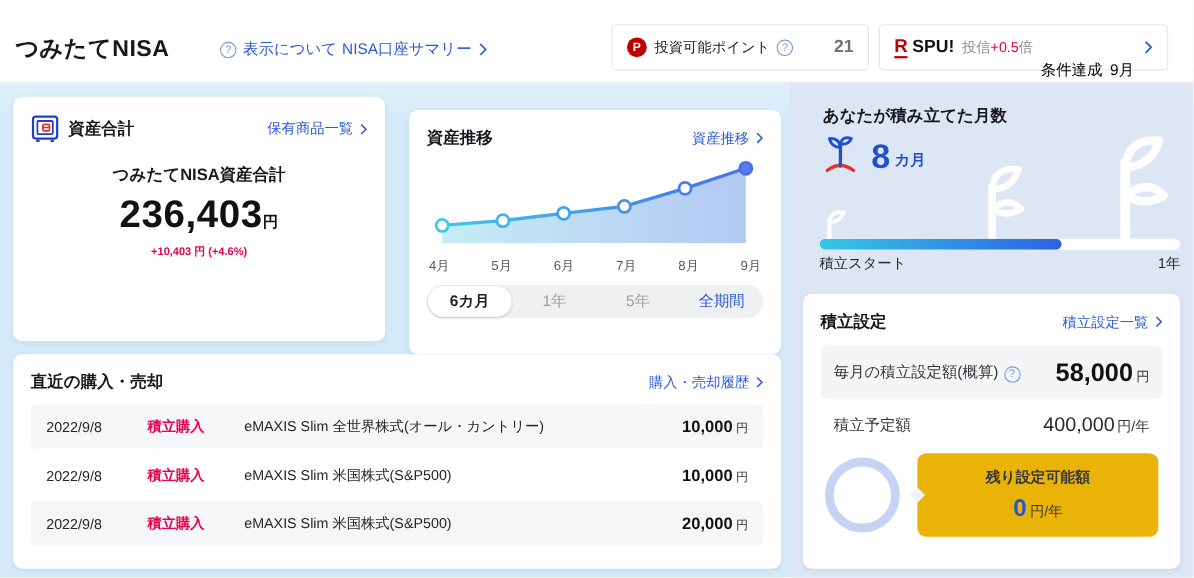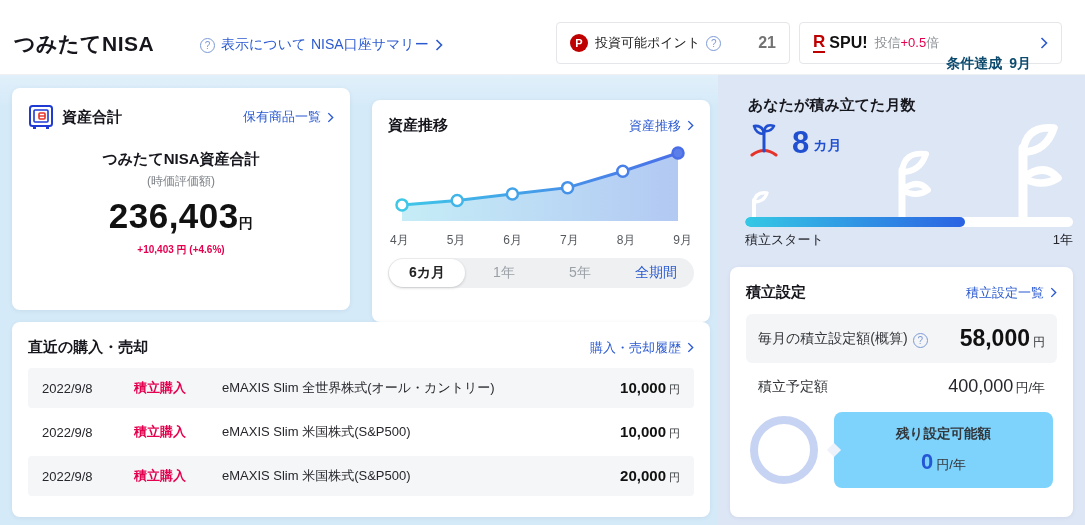--- a/index.html
+++ b/index.html
@@ -19,21 +19,21 @@
   .hbox-points { left:556px; width:234px; }
   .hbox-spu { left:799px; width:263px; }
   .pbadge { width:18px; height:18px; border-radius:50%; background:#bf0000; color:#fff; font-size:11px; font-weight:bold; text-align:center; line-height:18px; flex:none; }
   .points-label { margin-left:7px; font-size:13px; color:#222; }
   .points-q { margin-left:6px; }
   .points-value { margin-left:auto; font-size:16px; font-weight:bold; color:#737373; }
   .r-logo { color:#bf0000; font-weight:bold; font-size:17px; line-height:1; border-bottom:2px solid #bf0000; padding-bottom:1px; }
   .spu-name { margin-left:4px; font-size:16px; font-weight:bold; color:#111; }
   .spu-detail { margin-left:7px; font-size:13px; color:#8a8f94; }
   .spu-bonus { color:#e5004f; }
-  .spu-status { margin-left:auto; font-size:14px; font-weight:bold; color:#0c4a6e; display:flex; gap:7px;margin-top:42px; }
+  .spu-status { margin-left:auto; font-size:14px; font-weight:normal; color:#000000; display:flex; gap:7px;margin-top:42px; }
   .spu-chev { margin-left:9px; color:#2b5ad0; }
 
   
   .body-bg { position:absolute; left:0; top:60px; width:1085px; height:465px; background:linear-gradient(180deg,#e7f3fc 0,#d5eaf8 46px,#d5eaf8 100%); }
   .right-bg { position:absolute; left:718px; top:60px; width:367px; height:465px; background:#dde6f5; }
 
   
   .card { position:absolute; background:#fff; border-radius:8px; box-shadow:0 1px 4px rgba(40,70,120,.08); padding:16px; }
   .card-head { display:flex; align-items:center; justify-content:space-between; }
   .card-title-wrap { display:flex; align-items:center; gap:8px; }
@@ -76,21 +76,21 @@
   .card-reserve { left:730px; top:267px; width:343px; height:250px; }
   .reserve-row1 { margin-top:12px; background:#f4f5f7; border-radius:6px; padding:11px 12px; display:flex; align-items:center; justify-content:space-between; }
   .reserve-label { font-size:14px; color:#33363a; display:flex; align-items:flex-end; gap:5px; }
   .reserve-amount { font-size:23px; font-weight:bold; color:#111; }
   .reserve-unit { font-size:12px; font-weight:normal; color:#33363a; margin-left:3px; }
   .reserve-row2 { padding:13px 12px 9px; display:flex; align-items:center; justify-content:space-between; }
   .yearly-amount { font-size:18px; color:#26262c; }
   .yearly-unit { font-size:13px; color:#33363a; margin-left:2px; }
   .reserve-bottom { display:flex; align-items:center; margin-top:6px; padding:0 4px; }
   .donut { width:68px; height:68px; border:8px solid #c7d3f2; border-radius:50%; flex:none; }
-  .bubble { position:relative; flex:1; margin-left:16px; background:#7dd3fc; border-radius:8px; padding:13px 10px; text-align:center; }
+  .bubble { position:relative; flex:1; margin-left:16px; background:#eab308; border-radius:8px; padding:13px 10px; text-align:center; }
   .bubble:before { content:""; position:absolute; left:-5px; top:50%; width:10px; height:10px; background:#edf2fb; transform:translateY(-50%) rotate(45deg); }
   .bubble-label { font-size:13.5px; font-weight:bold; color:#33363a; }
   .bubble-amount { margin-top:6px; }
   .bubble-zero { font-size:22px; font-weight:bold; color:#2457d6; }
   .bubble-unit { font-size:13px; color:#33363a; margin-left:3px; }
 
   
   .card-trans { left:12px; top:322px; width:698px; height:195px; }
   .trans-rows { margin-top:11px; }
   .trow { height:40px; border-radius:4px; display:flex; align-items:center; padding:0 14px; margin-bottom:4px; }
@@ -160,21 +160,20 @@
       </div>
       <div class="card-link">
         <span>保有商品一覧</span>
         <svg class="chev" width="7" height="11" viewBox="0 0 8 12">
             <path d="M1.5 1 L6.5 6 L1.5 11" fill="none" stroke="#2b5ad0" stroke-width="1.6"></path>
           </svg>
       </div>
     </div>
     <div class="asset-center">
       <div class="asset-sub">つみたてNISA資産合計</div>
-      <div class="asset-note">(時価評価額)</div>
       <div class="asset-amount"><span>236,403</span><span class="asset-unit">円</span></div>
       <div class="asset-change">+10,403 円 (+4.6%)</div>
     </div>
   </div>
 
   <div class="card card-chart">
     <div class="card-head">
       <span class="card-title">資産推移</span>
       <div class="card-link">
         <span>資産推移</span>

